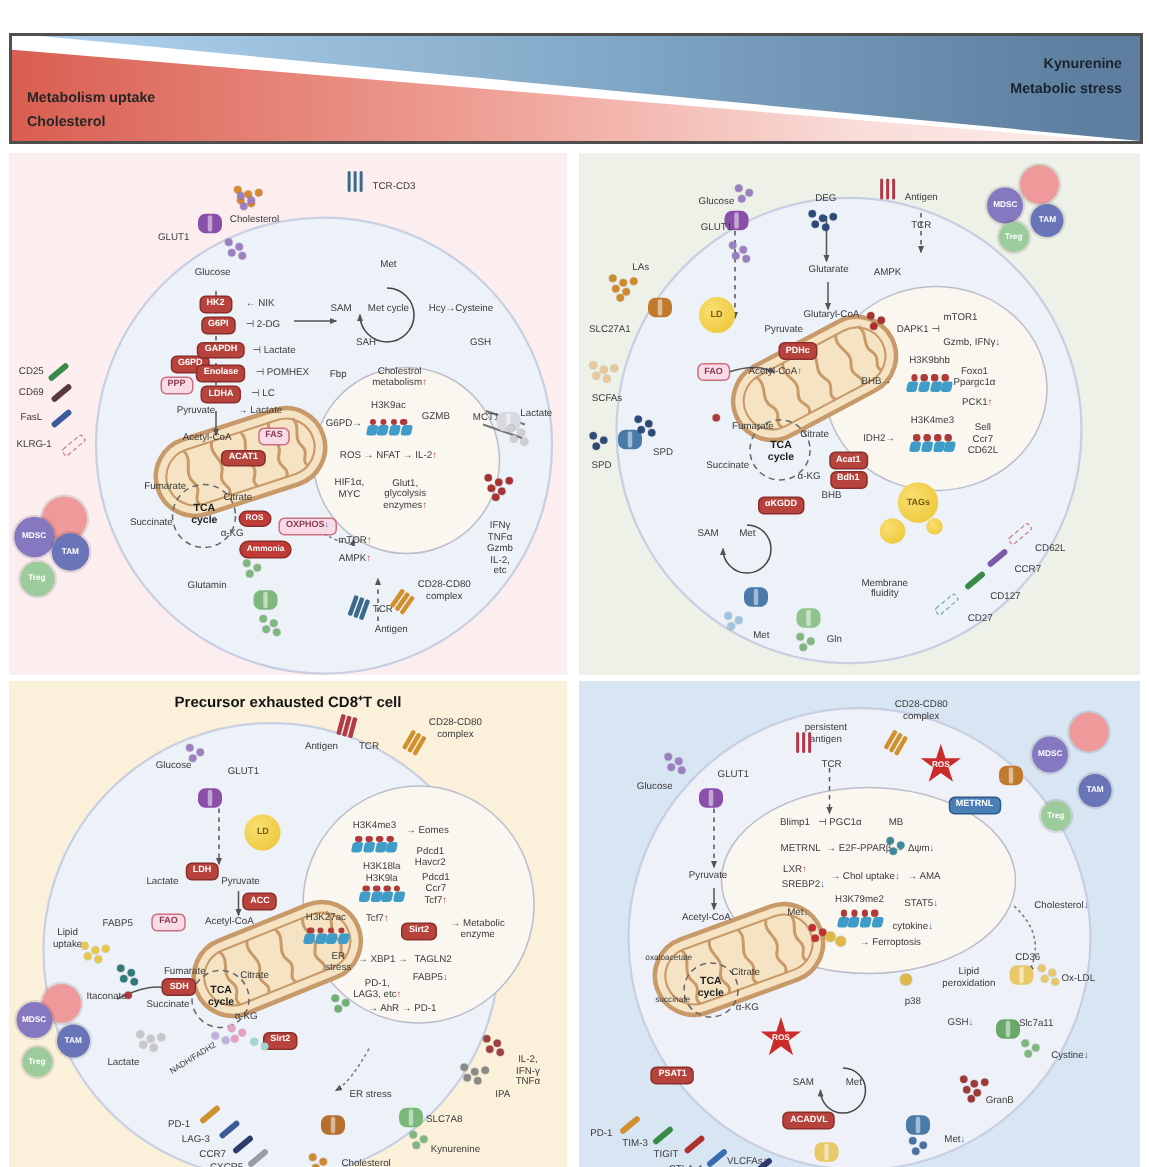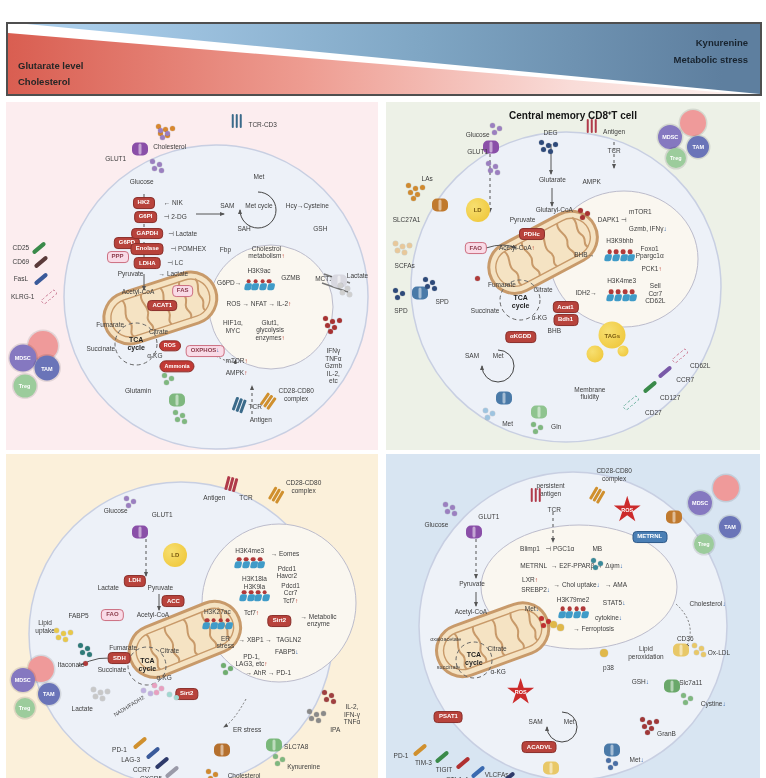--- a/index.html
+++ b/index.html
@@ -94,21 +94,21 @@
       <path d="M0,0L5,2L0,4z" fill="#555"></path>
     </marker>
   </defs>
 </svg>
 
 <div class="figure">
 
   <div class="topbar">
     <div class="wedge blue"></div>
     <div class="wedge red"></div>
-    <div class="tb tl1">Glutarate level</div>
+    <div class="tb tl1">Metabolism uptake</div>
     <div class="tb tl2">Cholesterol</div>
     <div class="tb tr1">Kynurenine</div>
     <div class="tb tr2">Metabolic stress</div>
   </div>
 
   <section class="panel" id="p0" style="background: rgb(252, 237, 239);">
     <svg class="bg" viewBox="0 0 372 348">
       <circle cx="210" cy="195" r="152" fill="#edf1f8" stroke="#c8cfe2" stroke-width="1.5"></circle>
       <circle cx="265" cy="205" r="62" fill="#faf7f0" stroke="#bcbccc" stroke-width="1"></circle>
       <g transform="translate(88,196) rotate(-18)">
@@ -284,21 +284,20 @@
         <use href="#mito" width="120" height="60"></use>
       </g>
       <circle cx="134" cy="198" r="20" fill="none" stroke="#666" stroke-width="1" stroke-dasharray="4 3"></circle>
       <path d="M112,248 a16,16 0 1 1 -16,16" fill="none" stroke="#444" stroke-width="1" marker-end="url(#ah)"></path>
       <path d="M104,52 V110" fill="none" stroke="#555" stroke-width="1" stroke-dasharray="3 3" marker-end="url(#ah)"></path>
       <path d="M165,42 V72" fill="none" stroke="#555" stroke-width="1" marker-end="url(#ah)"></path>
       <path d="M228,40 V66" fill="none" stroke="#555" stroke-width="1" stroke-dasharray="3 3" marker-end="url(#ah)"></path>
       <path d="M166,86 V104" fill="none" stroke="#555" stroke-width="1" marker-end="url(#ah)"></path>
       <path d="M100,146 q18,-6 30,0" fill="none" stroke="#555" stroke-width="1" marker-end="url(#ah)"></path>
     </svg>
-    <h3 class="ptitle">Central memory CD8⁺T cell</h3>
     <div class="labels">
         <div class="lbl " style="left: 24.5%; top: 9.5%;">Glucose</div>
         <div class="transporter" style="background: rgb(138, 79, 168); left: 28%; top: 13%;"></div>
         <div class="lbl " style="left: 24.5%; top: 14.5%;">GLUT1</div>
         <div class="dots" style="left: 30.5%; top: 8.5%;">
           <span style="width: 5px; height: 5px; background: rgb(155, 127, 192); left: 0px; top: 0px;"></span>
           <span style="width: 5px; height: 5px; background: rgb(155, 127, 192); left: 7px; top: 3px;"></span>
           <span style="width: 5px; height: 5px; background: rgb(155, 127, 192); left: 2px; top: 7px;"></span>
         </div>
         <div class="dots" style="left: 29.5%; top: 19.5%;">
@@ -464,20 +463,21 @@
       <ellipse cx="273" cy="149" rx="77" ry="79" fill="#faf7f0" stroke="#bcbccc" stroke-width="1"></ellipse>
       <g transform="translate(112,180) rotate(-22)">
         <use href="#mito" width="120" height="60"></use>
       </g>
       <circle cx="141" cy="212" r="19" fill="none" stroke="#666" stroke-width="1" stroke-dasharray="4 3"></circle>
       <path d="M140,85 V122" fill="none" stroke="#555" stroke-width="1" stroke-dasharray="3 3" marker-end="url(#ah)"></path>
       <path d="M153,140 V156" fill="none" stroke="#555" stroke-width="1" marker-end="url(#ah)"></path>
       <path d="M240,245 q-12,22 -22,28" fill="none" stroke="#777" stroke-width="1" stroke-dasharray="2 2" marker-end="url(#ah)"></path>
       <path d="M72,212 q24,-12 36,-6" fill="none" stroke="#555" stroke-width="1" marker-end="url(#ah)"></path>
     </svg>
+    <h3 class="ptitle">Precursor exhausted CD8⁺T cell</h3>
     <div class="labels">
         <div class="lbl " style="left: 29.5%; top: 17%;">Glucose</div>
         <div class="dots" style="left: 34.5%; top: 15%;">
           <span style="width: 5px; height: 5px; background: rgb(155, 127, 192); left: 0px; top: 0px;"></span>
           <span style="width: 5px; height: 5px; background: rgb(155, 127, 192); left: 7px; top: 3px;"></span>
           <span style="width: 5px; height: 5px; background: rgb(155, 127, 192); left: 2px; top: 7px;"></span>
         </div>
         <div class="transporter" style="background: rgb(138, 79, 168); left: 36%; top: 23%;"></div>
         <div class="lbl " style="left: 42%; top: 18%;">GLUT1</div>
         <div class="lbl " style="left: 56%; top: 13%;">Antigen</div>

